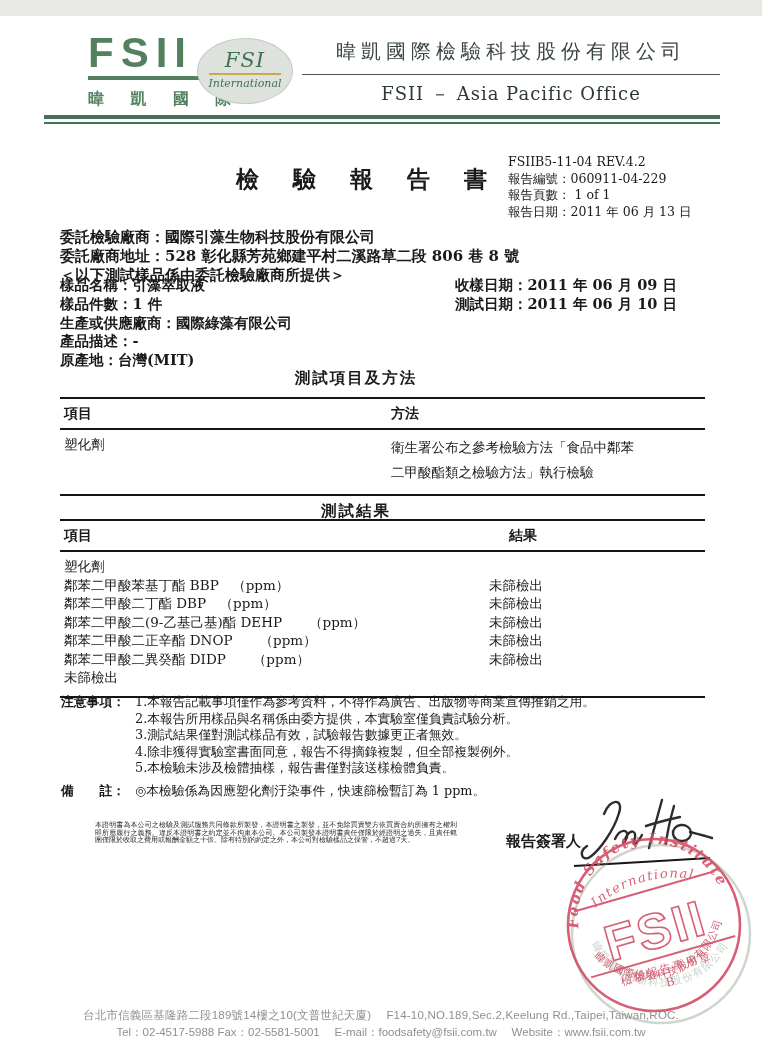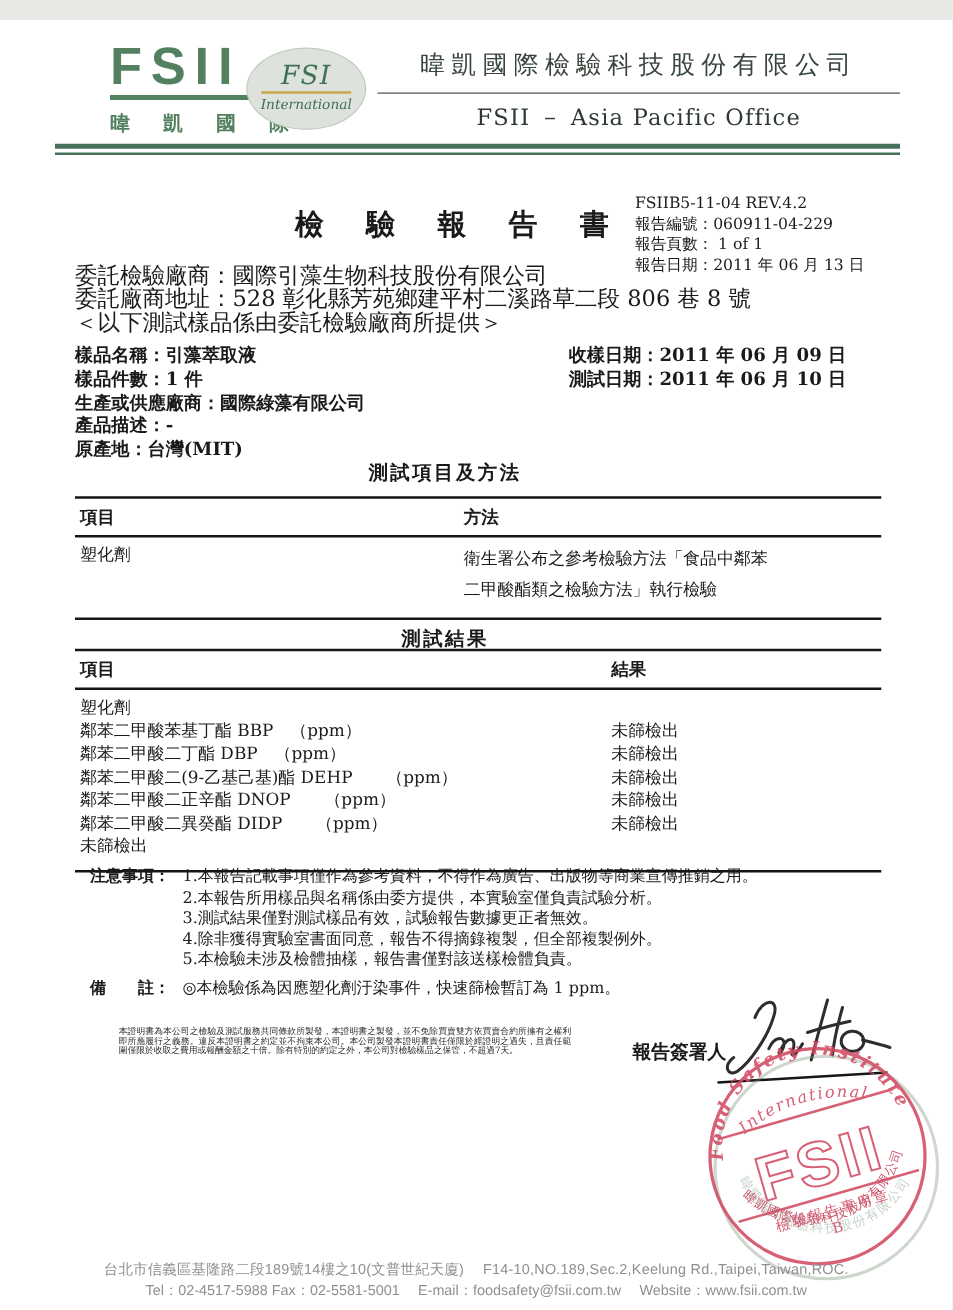--- a/index.html
+++ b/index.html
@@ -25,37 +25,37 @@
   .company-rule{border-top:1.5px solid #4c584f;margin-top:9px;}
   .office-en{font-size:18px;color:#2d3932;margin-top:7px;letter-spacing:1px;}
   .double-rule{left:44px;top:99px;width:676px;height:3px;border-top:4px solid #47705a;border-bottom:2px solid #47705a;
                box-sizing:content-box;}
 
   
   .report-title{left:236px;top:148px;font-size:23px;font-weight:bold;letter-spacing:13px;white-space:nowrap;}
   .meta-block{left:508px;top:138px;font-size:12.5px;line-height:16.5px;white-space:nowrap;}
 
   
-  .client-block{left:60px;top:196px;font-size:18px;line-height:18.8px;font-weight:400;white-space:nowrap;}
+  .client-block{left:60px;top:212px;font-size:15px;line-height:18.8px;font-weight:700;white-space:nowrap;}
   .sample-right{left:455px;top:260px;font-size:14.5px;line-height:18.8px;font-weight:600;white-space:nowrap;}
   .sample-left{left:60px;top:260px;font-size:14.5px;line-height:18.8px;font-weight:600;white-space:nowrap;}
 
   
   .section-title{width:712px;text-align:center;font-size:15.5px;font-weight:bold;letter-spacing:2px;}
   .doc-table{left:60px;width:645px;border-top:2.5px solid #151515;border-bottom:2.5px solid #151515;}
-  .t-row{display:grid;}
+  .t-row{display:grid;gap:20px;}
   .t1 .t-row{grid-template-columns:307px 1fr;}
   .t2 .t-row{grid-template-columns:425px 1fr;}
   .t-head{font-size:14px;font-weight:600;padding:6px 0 5px 4px;border-bottom:2px solid #151515;}
   .t-body{padding:5px 0 9px 4px;font-size:13.5px;line-height:18.5px;}
   .method-cell div{line-height:25px;}
   .res-row{display:grid;grid-template-columns:425px 1fr;}
 
   
-  .notes{left:72px;top:678px;width:660px;font-size:12.8px;line-height:16.6px;}
+  .notes{left:61px;top:678px;width:660px;font-size:12.8px;line-height:16.6px;}
   .notes-grid{display:grid;grid-template-columns:72px 1fr;column-gap:2px;}
   .notes-label{font-weight:bold;white-space:nowrap;}
   .remark-row{margin-top:6px;display:grid;grid-template-columns:72px 1fr;column-gap:2px;}
 
   
   .fineprint{left:95px;top:806px;width:362px;font-size:7px;line-height:7.6px;color:#2a2a2a;text-align:justify;}
 
   
   .sig-label{left:506px;top:816px;font-size:15px;font-weight:600;white-space:nowrap;}
   .sig-svg{left:570px;top:778px;}

